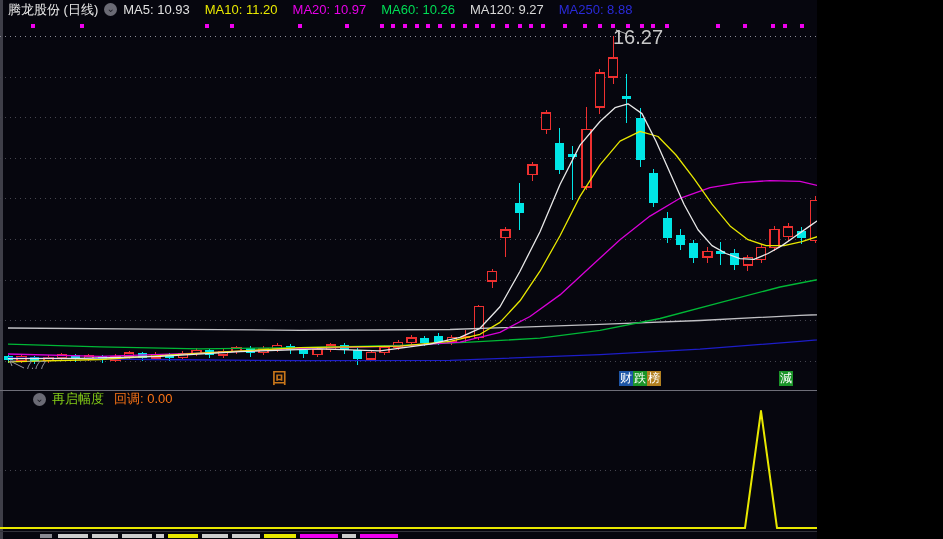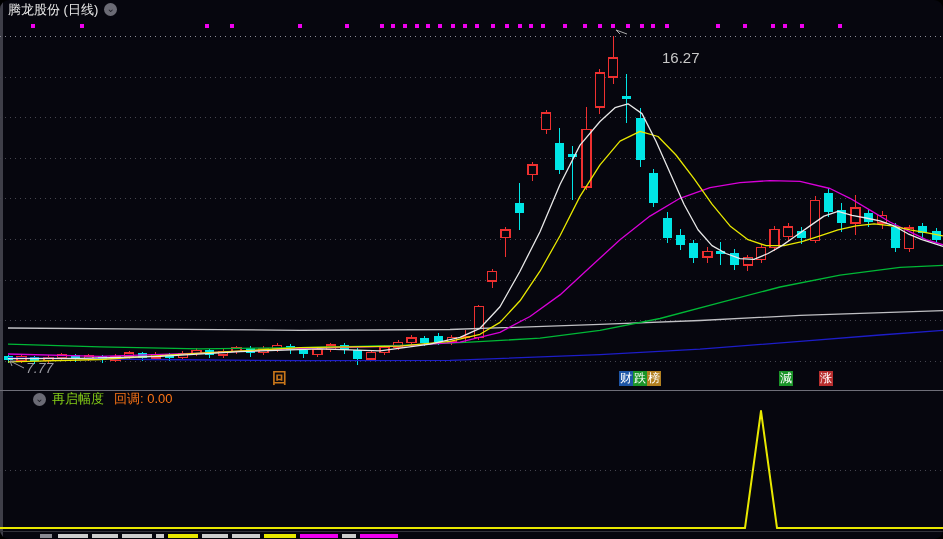--- a/index.html
+++ b/index.html
@@ -1,31 +1,31 @@
 <!DOCTYPE html>
 <html><head>
 <meta charset="utf-8">
 <style>
   html,body{margin:0;padding:0;background:#000;}
-  #app{position:relative;width:943px;height:539px;background:#06060e;overflow:hidden;
-       font-family:"Liberation Sans","DejaVu Sans",sans-serif;border-radius:9px;}
+  #app{position:relative;width:817px;height:539px;background:#06060e;overflow:hidden;
+       font-family:"Liberation Sans","DejaVu Sans",sans-serif;}
   #left-strip{position:absolute;left:0;top:0;width:3px;height:539px;background:#3e3e48;}
   #chart-svg{position:absolute;left:0;top:0;z-index:1;}
   .hdr{position:absolute;left:0;top:0;width:943px;height:19px;z-index:3;display:flex;align-items:center;font-size:13px;white-space:nowrap;}
   .hdr .title{color:#e8e8e8;margin-left:8px;}
   .circle-ic{display:inline-block;width:13px;height:13px;border-radius:50%;background:#6b6b75;color:#1c1c24;
              font-size:10px;line-height:11px;text-align:center;margin:0 6px;flex:0 0 auto;}
   .ma-legend{display:flex;}
   .ma-legend span{margin-right:15px;}
   .sub-hdr{position:absolute;left:0;top:391px;width:943px;height:16px;z-index:3;display:flex;align-items:center;font-size:13px;}
   .sub-hdr .sp{color:#84cc16;}
   .sub-hdr .val{margin-left:10px;}
   .anno{position:absolute;z-index:3;color:#c8c8c8;}
-  #anno-peak{left:662px;top:26px;font-size:15px;margin-top:23px;}
-  #anno-low{left:26px;top:360px;font-size:14px;font-style:italic;color:#9a9aa2;}
+  #anno-peak{left:613px;top:26px;font-size:20px;}
+  #anno-low{left:26px;top:360px;font-size:10px;font-style:italic;color:#9a9aa2;}
   #badges .bdg{position:absolute;z-index:3;width:14px;height:15px;color:#fff;font-size:12px;line-height:15px;text-align:center;}
   #badges .bdg-outline{width:17px;height:17px;line-height:17px;font-size:15px;font-weight:bold;background:transparent;}
 </style>
 </head>
 <body>
 
 <div id="app">
   <svg id="chart-svg" width="943" height="539">
       <line x1="0" y1="36" x2="943" y2="36" stroke="#8a8a95" stroke-width="1" stroke-dasharray="1 4" shape-rendering="crispEdges"></line>
       <line x1="0" y1="77" x2="943" y2="77" stroke="#45454f" stroke-width="1" stroke-dasharray="1 4" shape-rendering="crispEdges"></line>
@@ -236,20 +236,28 @@
       <rect x="264" y="534" width="32" height="4" fill="#e8e800"></rect>
       <rect x="300" y="534" width="38" height="4" fill="#ee00ee"></rect>
       <rect x="342" y="534" width="14" height="4" fill="#cccccc"></rect>
       <rect x="360" y="534" width="38" height="4" fill="#ee00ee"></rect>
     </svg>
   <div id="left-strip"></div>
 
   <div class="hdr">
     <span class="title">腾龙股份 (日线)</span>
     <span class="circle-ic">⌄</span>
+    <span class="ma-legend" id="ma-legend">
+        <span style="color: rgb(224, 224, 224);">MA5: 10.93</span>
+        <span style="color: rgb(232, 232, 0);">MA10: 11.20</span>
+        <span style="color: rgb(232, 0, 232);">MA20: 10.97</span>
+        <span style="color: rgb(0, 221, 85);">MA60: 10.26</span>
+        <span style="color: rgb(216, 216, 216);">MA120: 9.27</span>
+        <span style="color: rgb(42, 42, 216);">MA250: 8.88</span>
+      </span>
   </div>
 
   <div class="sub-hdr">
     <span class="circle-ic" style="margin-left:33px">⌄</span>
     <span class="sp">再启幅度</span>
     <span class="val" id="sub-val" style="color: #f97316;">回调: 0.00</span>
   </div>
 
   <div class="anno" id="anno-peak">16.27</div>
   <div class="anno" id="anno-low">7.77</div>

